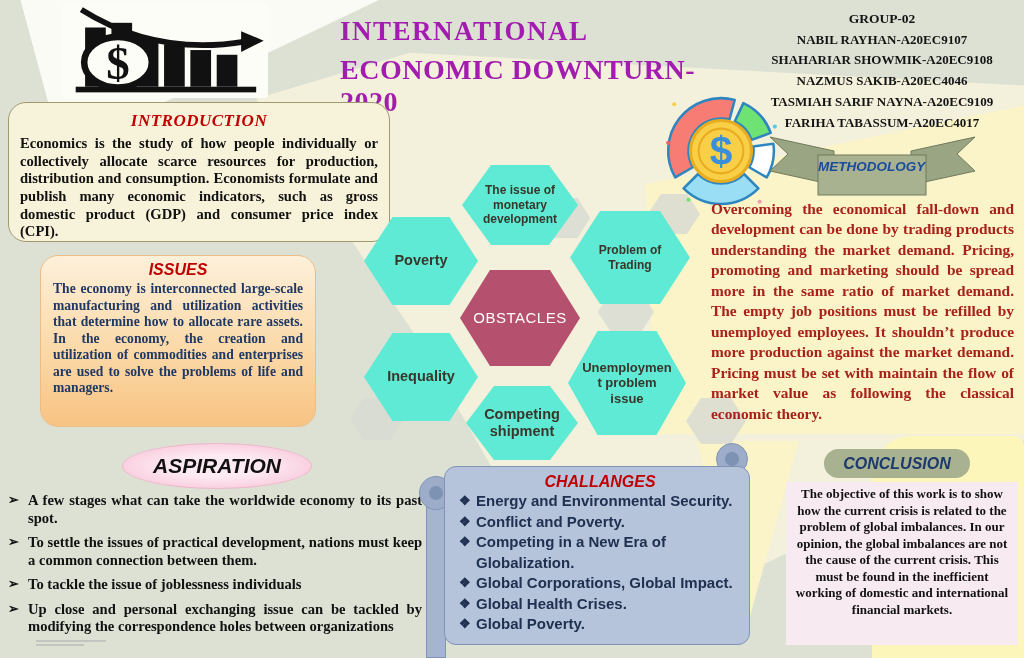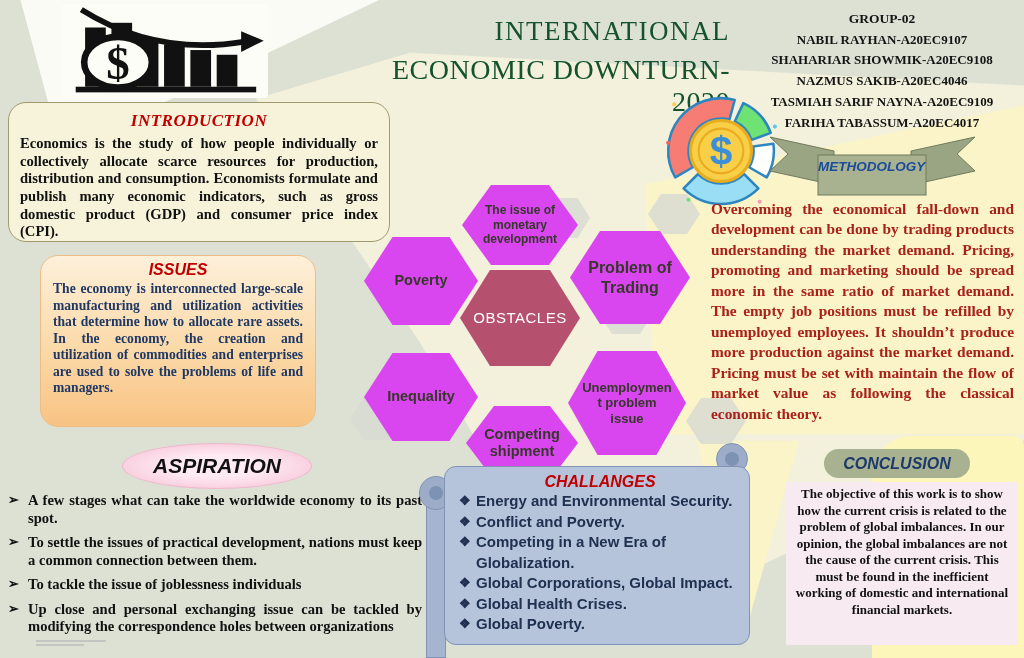--- a/index.html
+++ b/index.html
@@ -8,21 +8,21 @@
   .abs{position:absolute;}
   .bglayer{position:absolute;inset:0;}
   .bg-white-tri{background:#fbfbf5;clip-path:polygon(2% 0,37% 0,6% 23%);}
   .bg-cream{background:#f3f0db;clip-path:polygon(25% 15%,40% 8%,100% 13%,100% 67%,58% 98%,41% 52%);}
   .bg-yellow{background:#fbf4c8;clip-path:polygon(63% 28%,100% 16%,100% 66%,64% 66%);}
   .bg-yellow-wedge{background:#fbf4c8;clip-path:polygon(68% 67%,78% 67%,73% 95%);}
   .bg-yellow-blob{left:872px;top:436px;width:152px;height:222px;background:#fcf6ba;border-radius:40px 10px 0 0;}
 
   
   .icon-box{left:62px;top:4px;width:206px;height:94px;background:#fdfdf8;border-radius:4px;}
-  .title{left:340px;top:16px;width:390px;text-align:right;color:#14532d;font-weight:normal;}
+  .title{left:340px;top:16px;width:390px;text-align:left;color:#a21caf;font-weight:bold;}
   .title .t1{font-size:27px;letter-spacing:1.5px;}
   .title .t2{font-size:28px;letter-spacing:.5px;margin-top:7px;}
   .group{left:748px;top:8px;width:268px;text-align:center;color:#141414;font-weight:bold;
          font-size:13px;line-height:1.6;}
   .group .g-label{font-size:13.5px;}
 
   
   .intro{left:8px;top:102px;width:382px;height:140px;background:#f7f2da;border:1.5px solid #9f9a6e;
          border-radius:18px;box-sizing:border-box;padding:4px 11px;}
   .intro h2{margin:4px;text-align:center;color:#c00000;font-style:italic;font-size:17px;letter-spacing:.5px;}
@@ -32,21 +32,21 @@
   .issues{left:40px;top:255px;width:276px;height:172px;background:linear-gradient(180deg,#fdf0da 0%,#fbd9a8 55%,#f8c383 100%);
           border:1px solid #edbd88;border-radius:18px;box-sizing:border-box;padding:5px 12px;}
   .issues h2{margin:0;text-align:center;color:#c00000;font-style:italic;font-size:16px;
              font-family:"Liberation Sans",sans-serif;}
   .issues p{margin:2px 0 0 0;font-weight:bold;font-size:13.6px;line-height:1.22;text-align:justify;color:#1f3864;}
 
   
   .hex{position:absolute;clip-path:polygon(25% 0%,75% 0%,100% 50%,75% 100%,25% 100%,0% 50%);
        display:flex;align-items:center;justify-content:center;text-align:center;
        font-family:"Liberation Sans",sans-serif;font-weight:bold;color:#37372c;}
-  .hex-green{background:#d946ef;margin-top:20px;}
+  .hex-green{background:#5eead4;}
   .hex-ghost{background:#d8dad2;opacity:.85;}
   .hex-center{background:#b5506f;color:#fff;font-weight:normal;letter-spacing:.5px;}
   .hex .inner{width:80%;line-height:1.2;}
 
   
   .pie{left:658px;top:90px;width:126px;height:122px;}
 
   
   .banner{left:770px;top:133px;width:205px;height:64px;}
   .banner-label{left:818px;top:159px;width:106px;text-align:center;color:#1b4b9b;
@@ -146,21 +146,21 @@
   <div class="hex hex-ghost" style="left:598px;top:290px;width:56px;height:44px;"></div>
   <div class="hex hex-ghost" style="left:350px;top:398px;width:54px;height:42px;"></div>
   <div class="hex hex-ghost" style="left:686px;top:398px;width:60px;height:46px;"></div>
 
   <div class="hex hex-green" style="left:462px;top:165px;width:116px;height:80px;font-size:12px;">
     <div class="inner">The issue of monetary development</div>
   </div>
   <div class="hex hex-green" style="left:364px;top:217px;width:114px;height:88px;font-size:14.5px;">
     <div class="inner">Poverty</div>
   </div>
-  <div class="hex hex-green" style="left:570px;top:211px;width:120px;height:93px;font-size:16px;">
+  <div class="hex hex-green" style="left:570px;top:211px;width:120px;height:93px;font-size:12px;">
     <div class="inner">Problem of Trading</div>
   </div>
   <div class="hex hex-center" style="left:460px;top:270px;width:120px;height:96px;font-size:15px;">
     <div class="inner">OBSTACLES</div>
   </div>
   <div class="hex hex-green" style="left:364px;top:333px;width:114px;height:88px;font-size:14.5px;">
     <div class="inner">Inequality</div>
   </div>
   <div class="hex hex-green" style="left:568px;top:331px;width:118px;height:104px;font-size:13px;">
     <div class="inner" style="width:76%;overflow-wrap:anywhere;">Unemployment problem issue</div>

